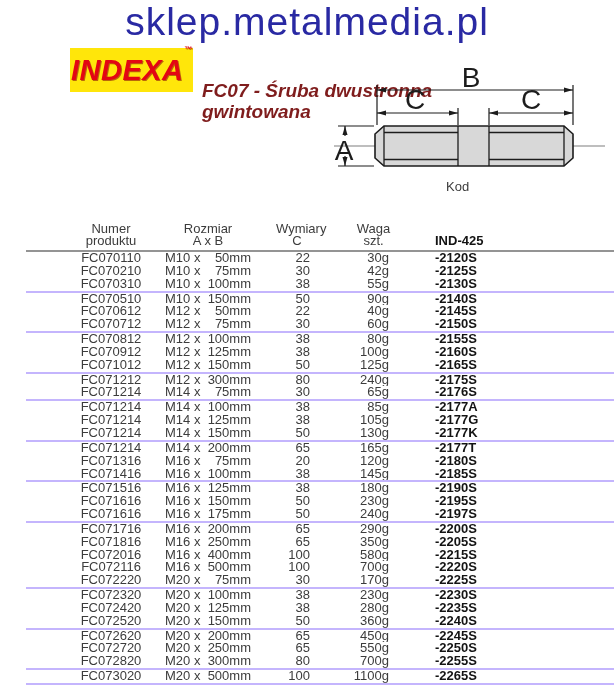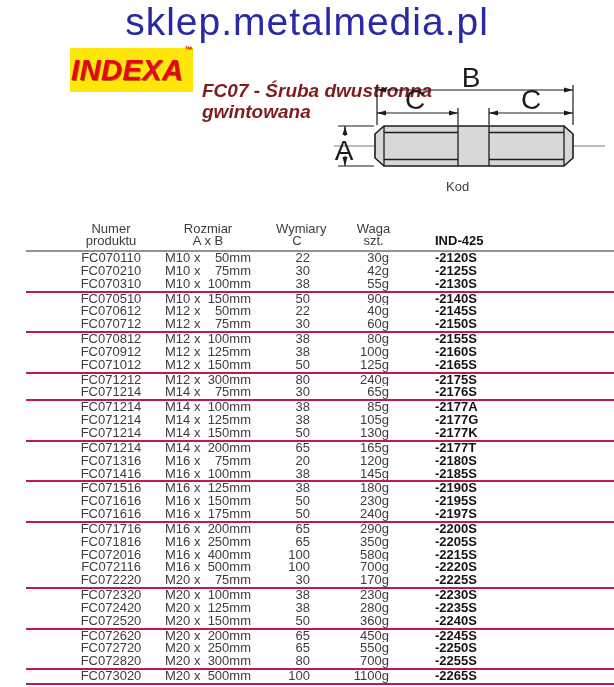--- a/index.html
+++ b/index.html
@@ -31,21 +31,21 @@
   .stud-outline{stroke:#1c1c1c;stroke-width:1.6;fill:#d8d8d8;}
   .stud-line{stroke:#1c1c1c;stroke-width:1.3;fill:none;}
   .centerline{stroke:#a9a9a9;stroke-width:1.4;}
 
   .table-wrap{position:absolute;left:8px;top:181px;width:614px;}
   table{border-collapse:collapse;table-layout:fixed;width:596px;margin-left:18px;}
   th{font-weight:normal;font-size:13px;color:#3c3c3c;line-height:12px;
      padding:0 0 3px 0;vertical-align:bottom;border-bottom:2px solid #949494;}
   td{font-size:13px;color:#3c3c3c;height:12.85px;line-height:12.85px;
      padding:0;white-space:nowrap;overflow:hidden;}
-  tr.group-end td, tbody tr:last-child td{border-bottom:2px solid #be185d;}
+  tr.group-end td, tbody tr:last-child td{border-bottom:2px solid #c4b5fd;}
   .c1{width:134px;} .c2{width:96px;} .c3{width:62px;} .c4{width:76px;} .c5{width:228px;}
   td.c1, th.c1{text-align:center;padding-left:36px;}
   td.c2{text-align:left;padding-left:5px;}
   th.c2{text-align:center;margin-top:12px;}
   td.c3{text-align:right;padding-right:8px;}
   th.c3{text-align:center;padding-left:20px;}
   td.c4{text-align:right;padding-right:5px;}
   th.c4{text-align:center;padding-left:35px;}
   td.c5{text-align:left;padding-left:41px;font-weight:bold;color:#141414;}
   th.c5{text-align:left;padding-left:41px;}

